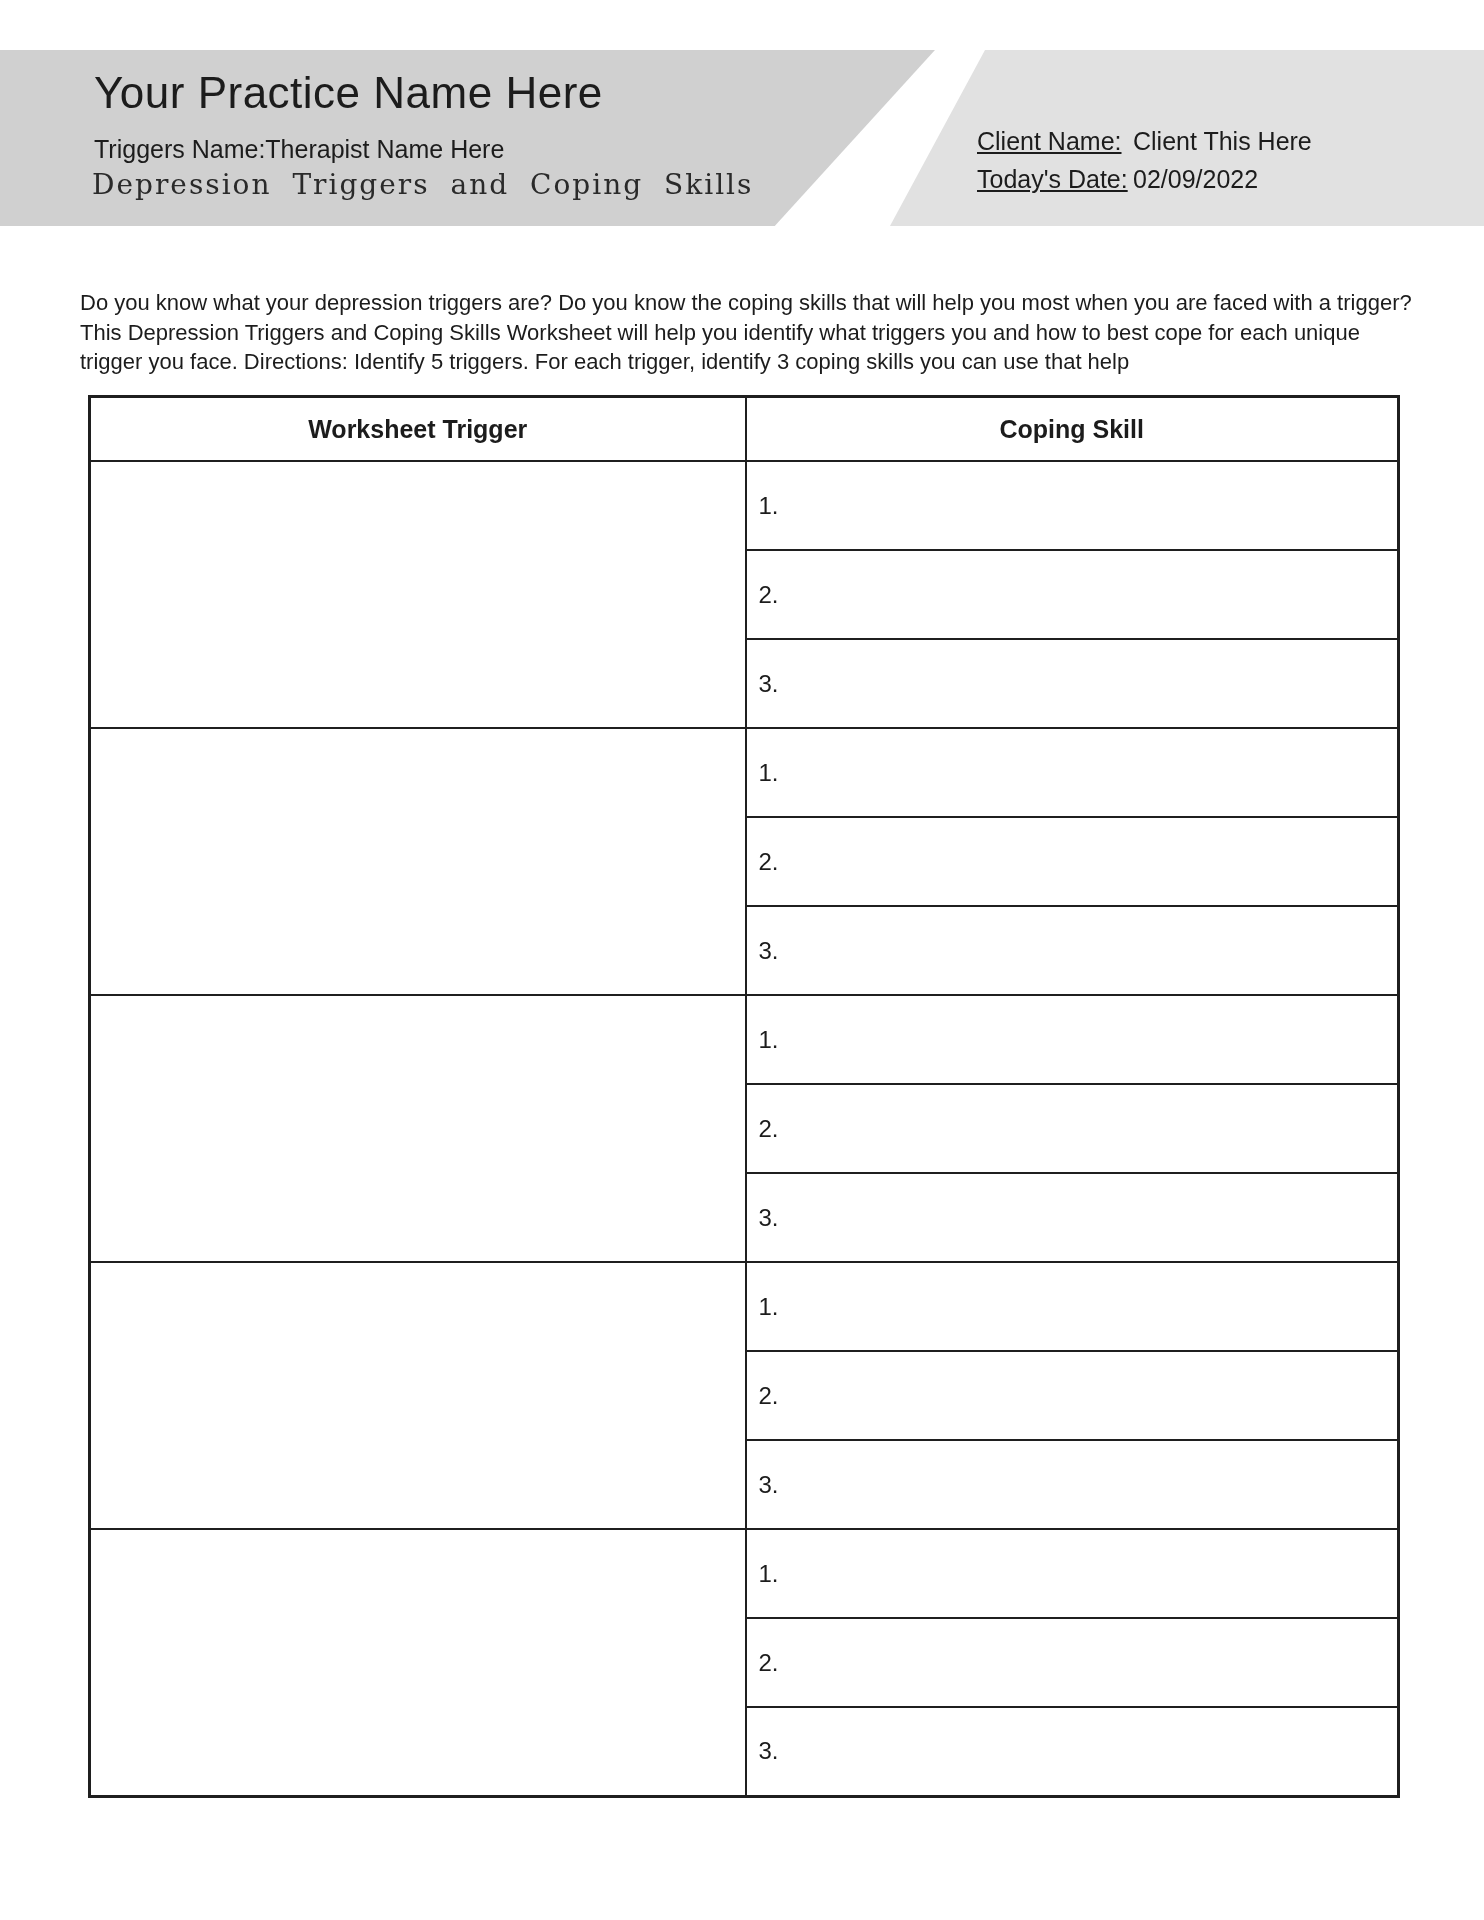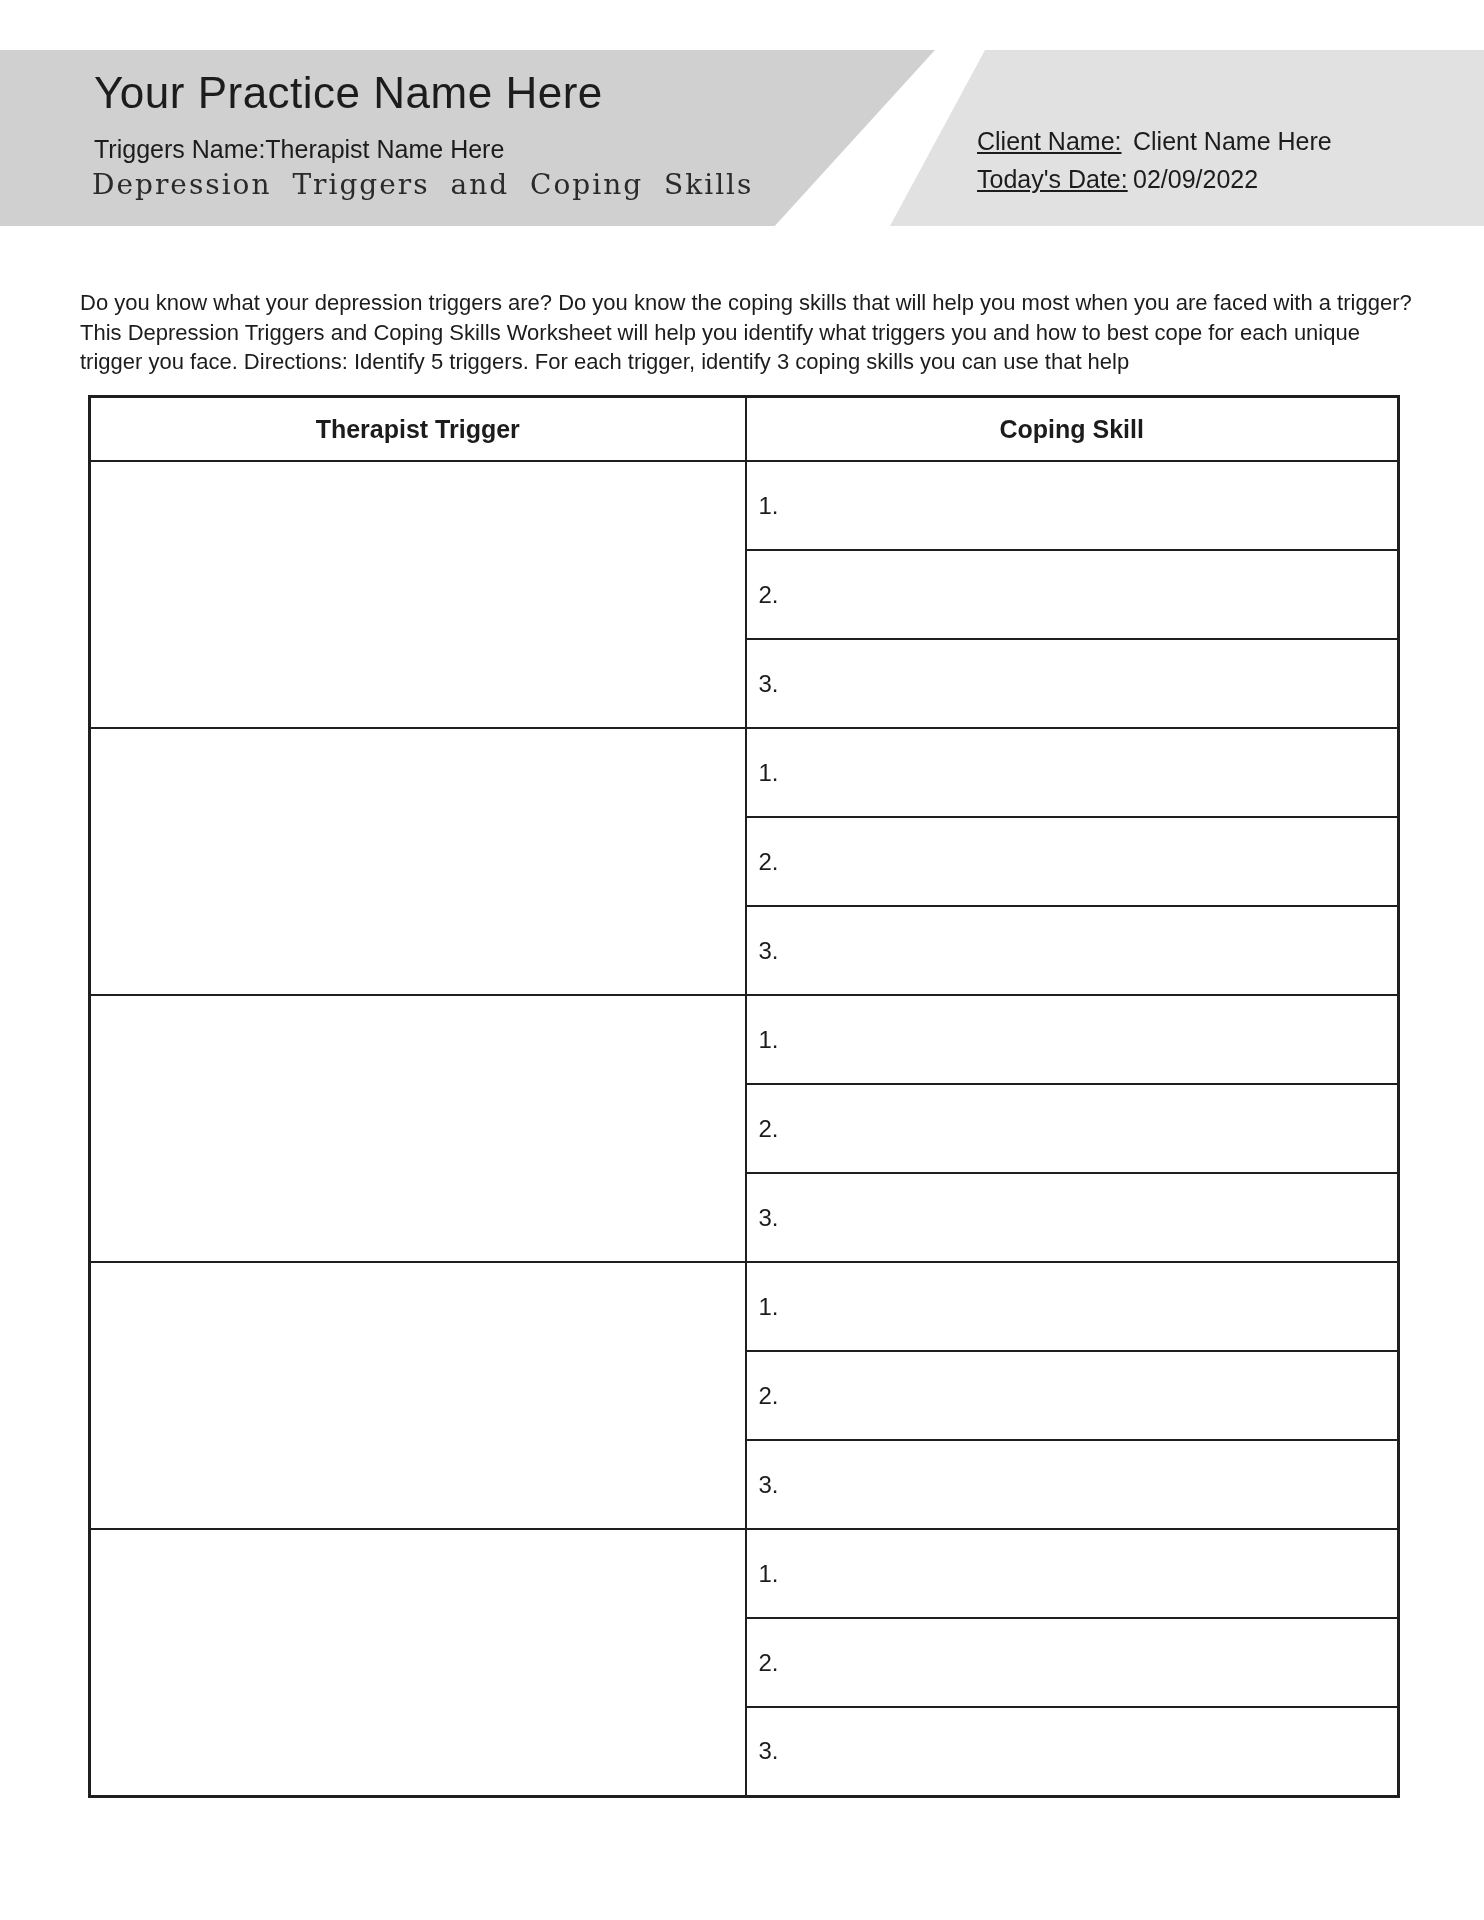--- a/index.html
+++ b/index.html
@@ -73,39 +73,39 @@
 
     <div class="therapist-row">
       <span class="lbl">Triggers Name:</span><span class="val">Therapist Name Here</span>
     </div>
 
     <div class="script-title">Depression Triggers and Coping Skills</div>
 
     <div class="client-block">
       <div class="info-row">
         <span class="lbl">Client Name:</span>
-        <span class="val">Client Name Here</span>
+        <span class="val">Client This Here</span>
       </div>
       <div class="info-row">
         <span class="lbl">Today's Date:</span>
         <span class="val">02/09/2022</span>
       </div>
     </div>
   </header>
 
   <p class="intro">Do you know what your depression triggers are? Do you know the coping skills that will help you most when you are faced with a trigger? This Depression Triggers and Coping Skills Worksheet will help you identify what triggers you and how to best cope for each unique trigger you face. Directions: Identify 5 triggers. For each trigger, identify 3 coping skills you can use that help</p>
 
   <table class="worksheet">
     <colgroup>
         <col style="width:656px">
         <col style="width:653px">
       </colgroup>
     <tbody>
       <tr class="head">
-        <th>Therapist Trigger</th>
+        <th>Worksheet Trigger</th>
         <th>Coping Skill</th>
       </tr>
 
       <tr class="sub">
         <td class="trigger" rowspan="3"></td>
         <td class="skill"><span class="num">1.</span><span></span></td>
       </tr>
       <tr class="sub">
         <td class="skill"><span class="num">2.</span><span></span></td>
       </tr>

